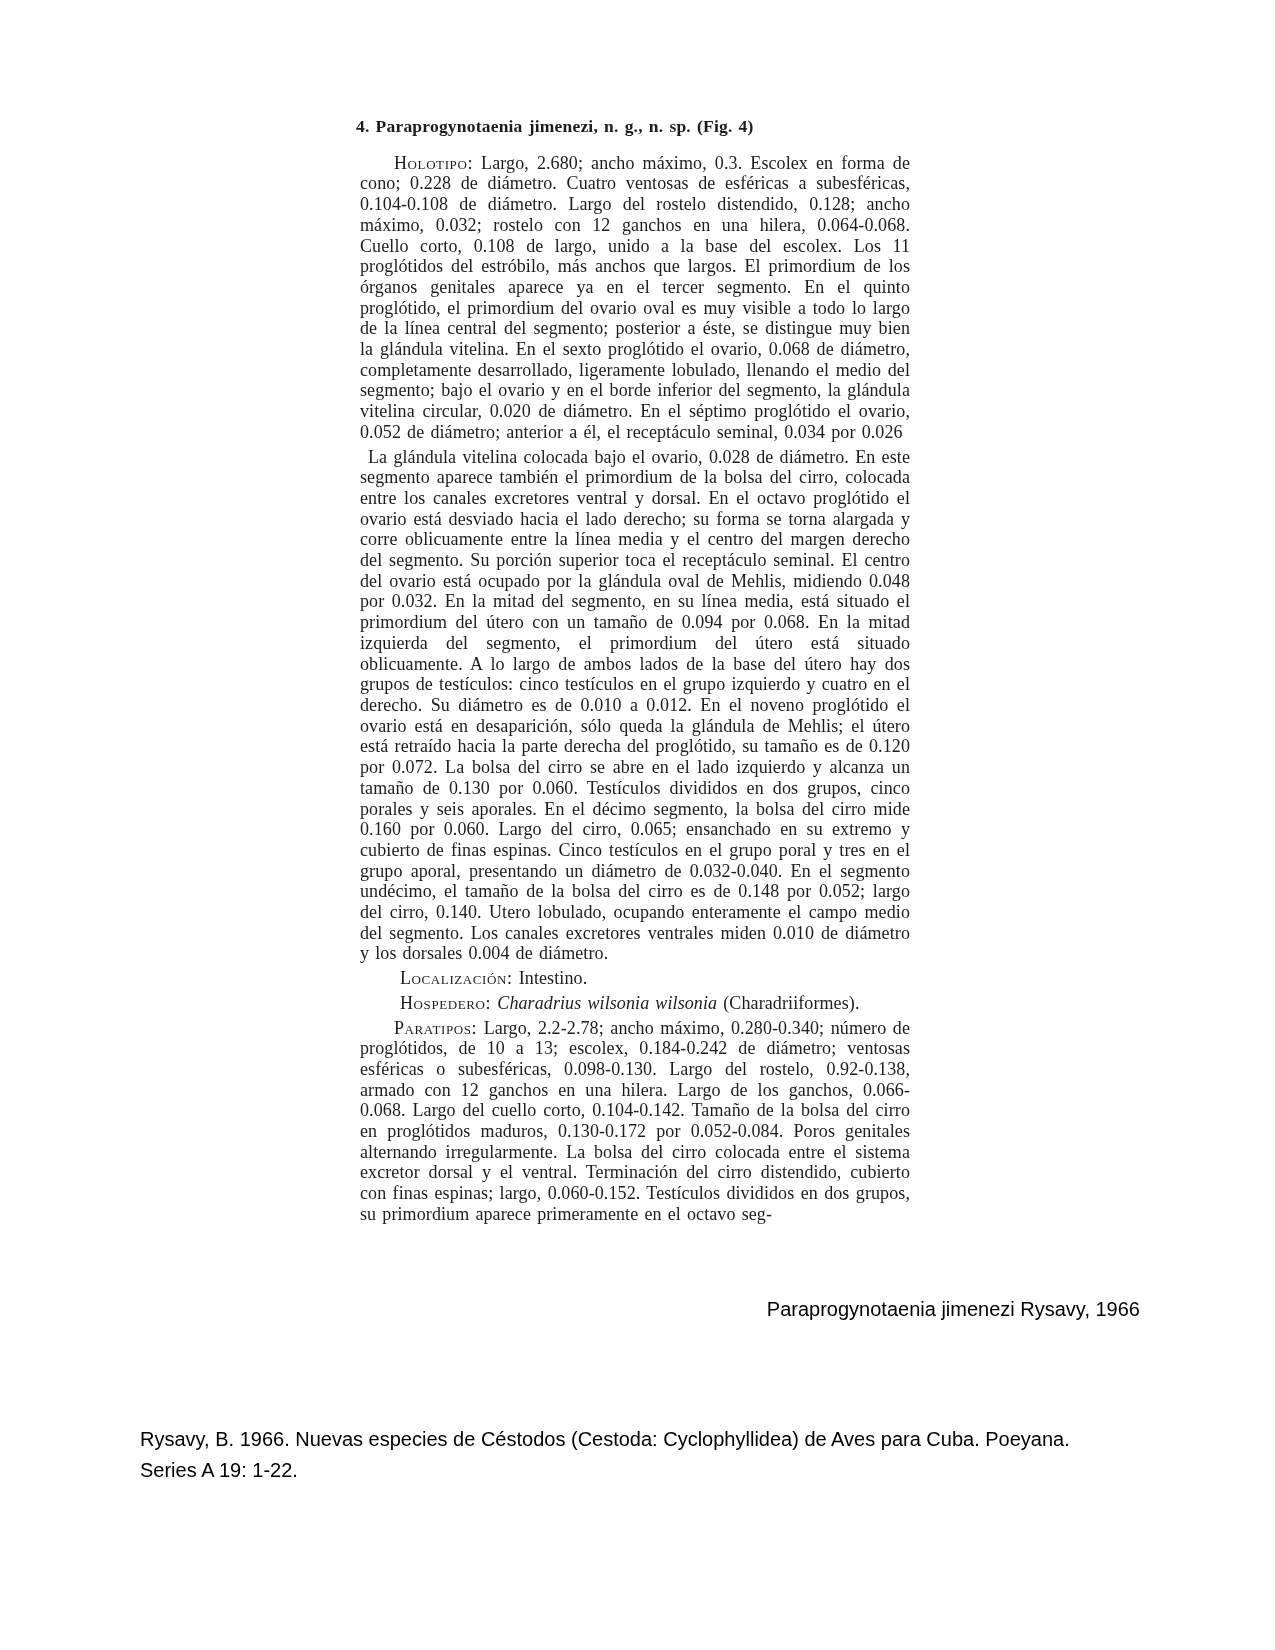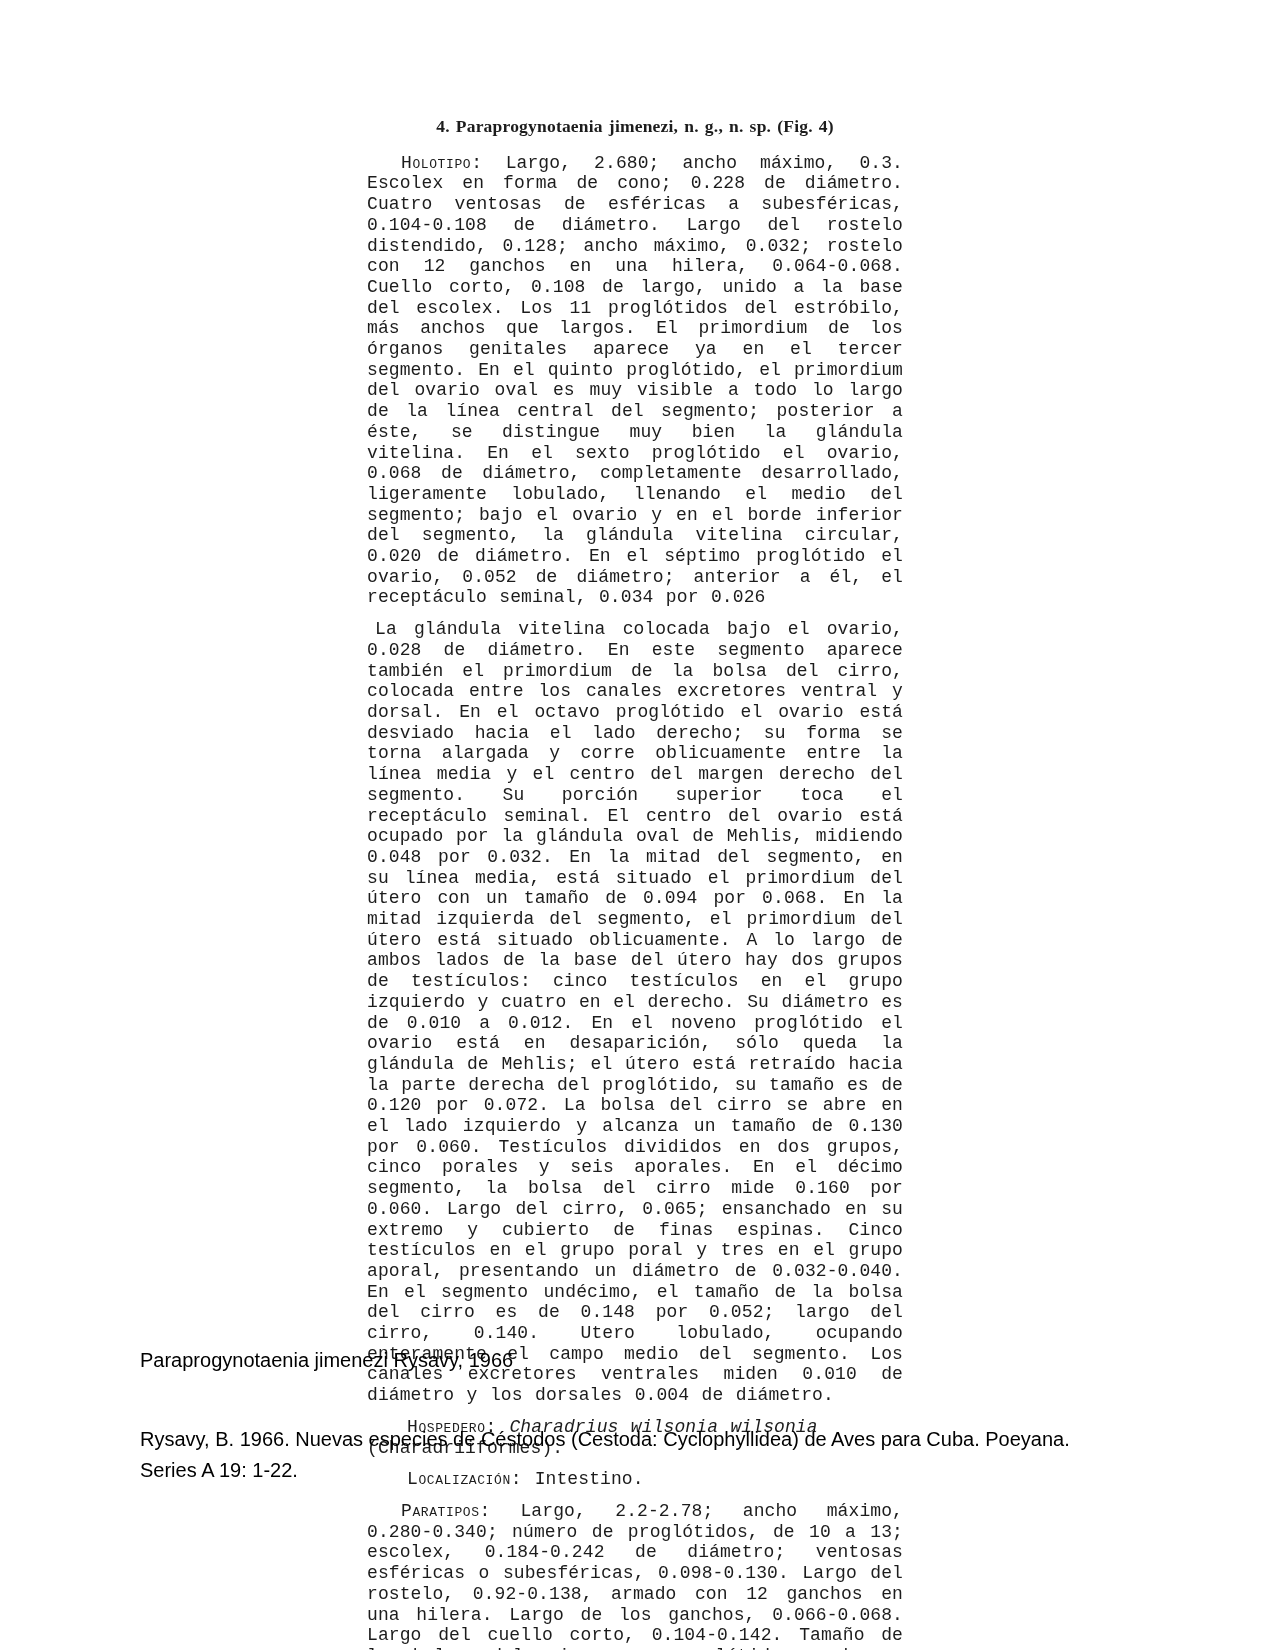--- a/index.html
+++ b/index.html
@@ -9,53 +9,53 @@
     font-family:"Liberation Serif", serif;
     overflow:hidden;
   }
   .scan-column{
     position:absolute;left:356px;top:116px;width:558px;
     font-size:18px;line-height:20.7px;
     letter-spacing:0.1px;word-spacing:1.5px;
     text-align:justify;color:#1c1c1c;
   }
   .article-title{
-    text-align:center;font-size:17.5px;margin:0 0 16px 0;
+    text-align:left;font-size:17.5px;margin:0 0 16px 0;
     letter-spacing:0.2px;white-space:nowrap;
   }
   .article-title .t-bold{font-weight:bold;}
-  p.body-para{margin:11px;font-family:Liberation Mono, monospace;}
+  p.body-para{margin:4px;}
   p.indent{text-indent:34px;}
   p.small-indent{text-indent:8px;}
   .sc{font-variant:small-caps;letter-spacing:0.6px;}
   .host-line{margin:17px 0 0 0;text-indent:40px;text-align:left;}
   .paratipos{margin-top:18px;}
   .italic{font-style:italic;}
   .annotation{
     position:absolute;left:140px;
     font-family:"Liberation Sans", sans-serif;
     color:#000;font-size:20px;line-height:31px;
   }
-  .annotation.caption{top:1345px;width:1000px;}
+  .annotation.caption{top:1294px;width:1000px;text-align:right;}
   .annotation.reference{top:1424px;width:930px;}
 </style>
 </head>
 <body>
 
 <div class="scan-column">
 
   <h4 class="article-title"><span class="t-bold">4.</span> <span class="t-bold">Paraprogynotaenia jimenezi,</span> <span>n. g., n. sp.  (Fig. 4)</span></h4>
 
   <p class="body-para indent"><span class="sc">Holotipo:</span> <span>Largo, 2.680; ancho máximo, 0.3.  Escolex en forma de cono; 0.228 de diámetro.  Cuatro ventosas de esféricas a subesféricas, 0.104-0.108 de diámetro.  Largo del rostelo distendido, 0.128; ancho máximo, 0.032; rostelo con 12 ganchos en una hilera, 0.064-0.068.  Cuello corto, 0.108 de largo, unido a la base del escolex.  Los 11 proglótidos del estróbilo, más anchos que largos.  El primordium de los órganos genitales aparece ya en el tercer segmento.  En el quinto proglótido, el primordium del ovario oval es muy visible a todo lo largo de la línea central del segmento; posterior a éste, se distingue muy bien la glándula vitelina.  En el sexto proglótido el ovario, 0.068 de diámetro, completamente desarrollado, ligeramente lobulado, llenando el medio del segmento; bajo el ovario y en el borde inferior del segmento, la glándula vitelina circular, 0.020 de diámetro.  En el séptimo proglótido el ovario, 0.052 de diámetro; anterior a él, el receptáculo seminal, 0.034 por 0.026</span></p>
 
   <p class="body-para small-indent">La glándula vitelina colocada bajo el ovario, 0.028 de diámetro.  En este segmento aparece también el primordium de la bolsa del cirro, colocada entre los canales excretores ventral y dorsal.  En el octavo proglótido el ovario está desviado hacia el lado derecho; su forma se torna alargada y corre oblicuamente entre la línea media y el centro del margen derecho del segmento.  Su porción superior toca el receptáculo seminal. El centro del ovario está ocupado por la glándula oval de Mehlis, midiendo 0.048 por 0.032.  En la mitad del segmento, en su línea media, está situado el primordium del útero con un tamaño de 0.094 por 0.068. En la mitad izquierda del segmento, el primordium del útero está situado oblicuamente.  A lo largo de ambos lados de la base del útero hay dos grupos de testículos: cinco testículos en el grupo izquierdo y cuatro en el derecho.  Su diámetro es de 0.010 a 0.012.  En el noveno proglótido el ovario está en desaparición, sólo queda la glándula de Mehlis; el útero está retraído hacia la parte derecha del proglótido, su tamaño es de 0.120 por 0.072.  La bolsa del cirro se abre en el lado izquierdo y alcanza un tamaño de 0.130 por 0.060.  Testículos divididos en dos grupos, cinco porales y seis aporales.  En el décimo segmento, la bolsa del cirro mide 0.160 por 0.060.  Largo del cirro, 0.065; ensanchado en su extremo y cubierto de finas espinas.  Cinco testículos en el grupo poral y tres en el grupo aporal, presentando un diámetro de 0.032-0.040. En el segmento undécimo, el tamaño de la bolsa del cirro es de 0.148 por 0.052; largo del cirro, 0.140.  Utero lobulado, ocupando enteramente el campo medio del segmento.  Los canales excretores ventrales miden 0.010 de diámetro y los dorsales 0.004 de diámetro.</p>
 
+  <p class="body-para host-line"><span class="sc">Localización:</span> <span>Intestino.</span></p>
+
   <p class="body-para host-line"><span class="sc">Hospedero:</span> <span class="italic">Charadrius wilsonia wilsonia</span> <span>(Charadriiformes).</span></p>
-
-  <p class="body-para host-line"><span class="sc">Localización:</span> <span>Intestino.</span></p>
 
 
   <p class="body-para indent paratipos"><span class="sc">Paratipos:</span> <span>Largo, 2.2-2.78; ancho máximo, 0.280-0.340; número de proglótidos, de 10 a 13; escolex, 0.184-0.242 de diámetro; ventosas esféricas o subesféricas, 0.098-0.130.  Largo del rostelo, 0.92-0.138, armado con 12 ganchos en una hilera.  Largo de los ganchos, 0.066-0.068.  Largo del cuello corto, 0.104-0.142.  Tamaño de la bolsa del cirro en proglótidos maduros, 0.130-0.172 por 0.052-0.084.  Poros genitales alternando irregularmente.  La bolsa del cirro colocada entre el sistema excretor dorsal y el ventral.  Terminación del cirro distendido, cubierto con finas espinas; largo, 0.060-0.152.  Testículos divididos en dos grupos, su primordium aparece primeramente en el octavo seg-</span></p>
 
 </div>
 
 <div class="annotation caption">Paraprogynotaenia jimenezi Rysavy, 1966</div>
 
 <div class="annotation reference">Rysavy, B. 1966. Nuevas especies de Céstodos (Cestoda: Cyclophyllidea) de Aves para Cuba. Poeyana. Series A 19: 1-22.</div>
 

